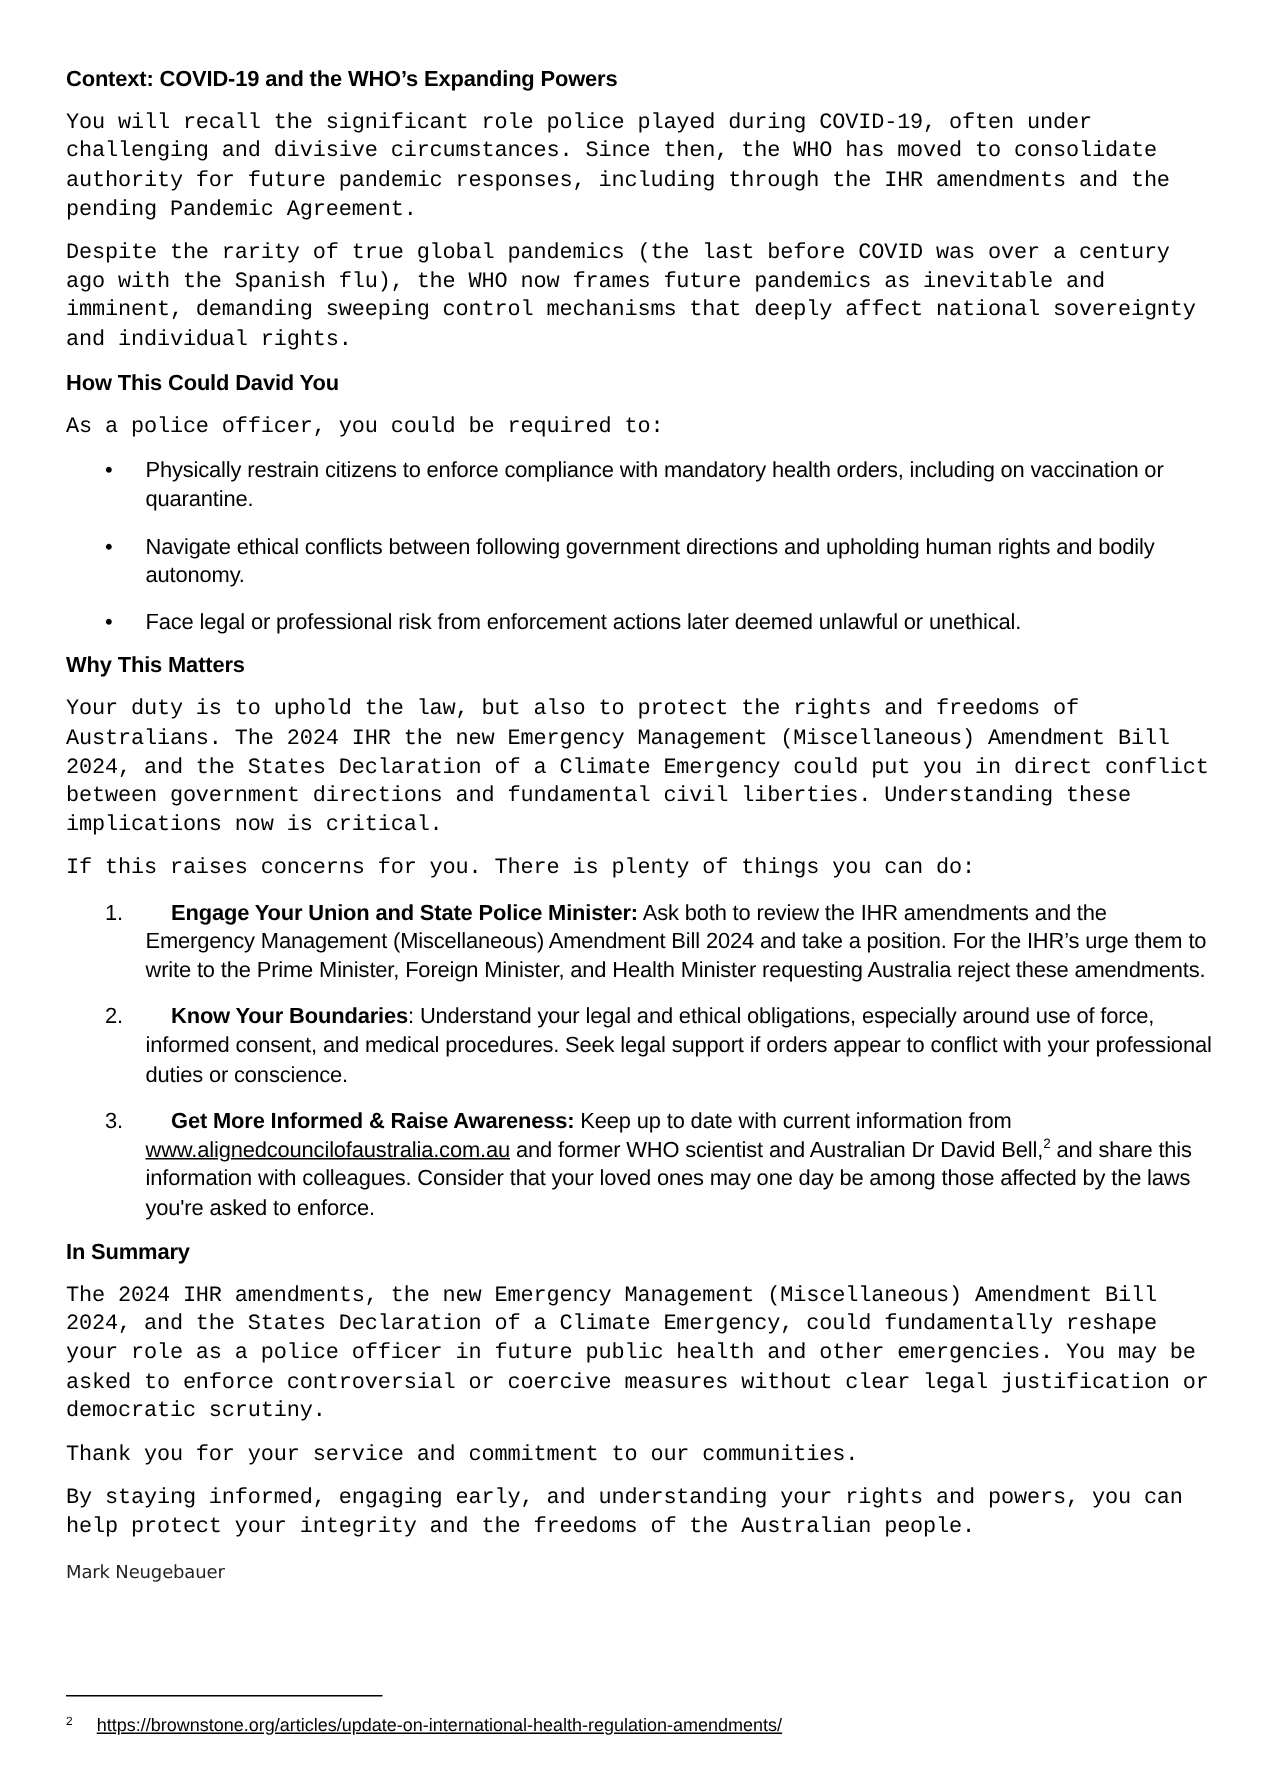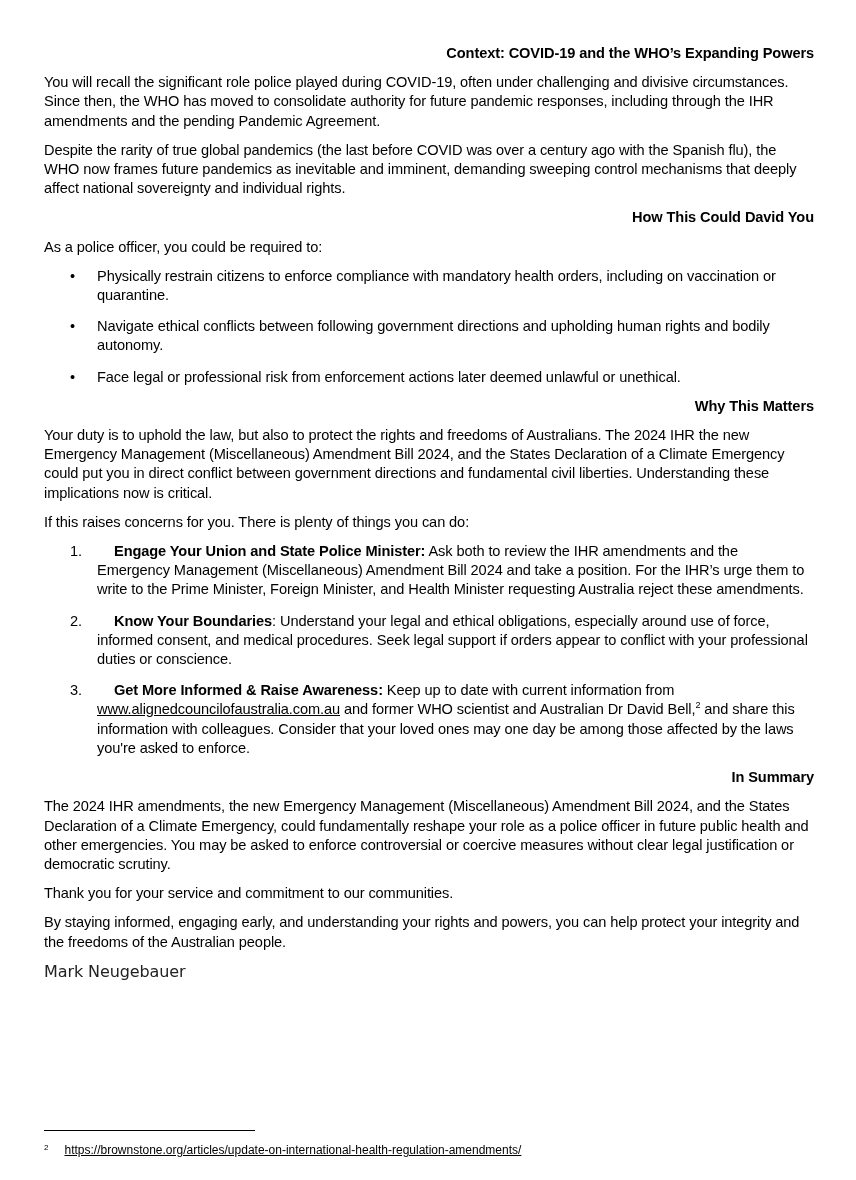--- a/index.html
+++ b/index.html
@@ -16,23 +16,22 @@
       left: 44px;
       top: 44px;
       width: 770px;
       font-size: 14.6px;
       line-height: 19.2px;
       letter-spacing: -0.1px;
     }
     .heading {
       font-weight: bold;
       margin: 0 0 10px 0;
-      text-align: right;
     }
-    p { margin: 0 0 10px 0; }
+    p { margin: 0 0 10px 0; font-family: Liberation Mono, monospace; }
     ul.bullets {
       list-style: none;
       margin: 0 0 10px 0;
       padding: 0;
     }
     ul.bullets li {
       position: relative;
       padding-left: 53px;
       margin-bottom: 12px;
     }
@@ -63,21 +62,21 @@
       color: #000000;
       text-decoration: underline;
     }
     sup {
       font-size: 9px;
       line-height: 0;
       vertical-align: super;
     }
     .signature {
       font-family: "DejaVu Sans", sans-serif;
-      font-size: 16px;
+      font-size: 12px;
       color: #222;
       margin-top: 5px;
     }
     .footnote-rule {
       position: absolute;
       left: 44px;
       top: 1130px;
       width: 211px;
       height: 1px;
       background: #000;

